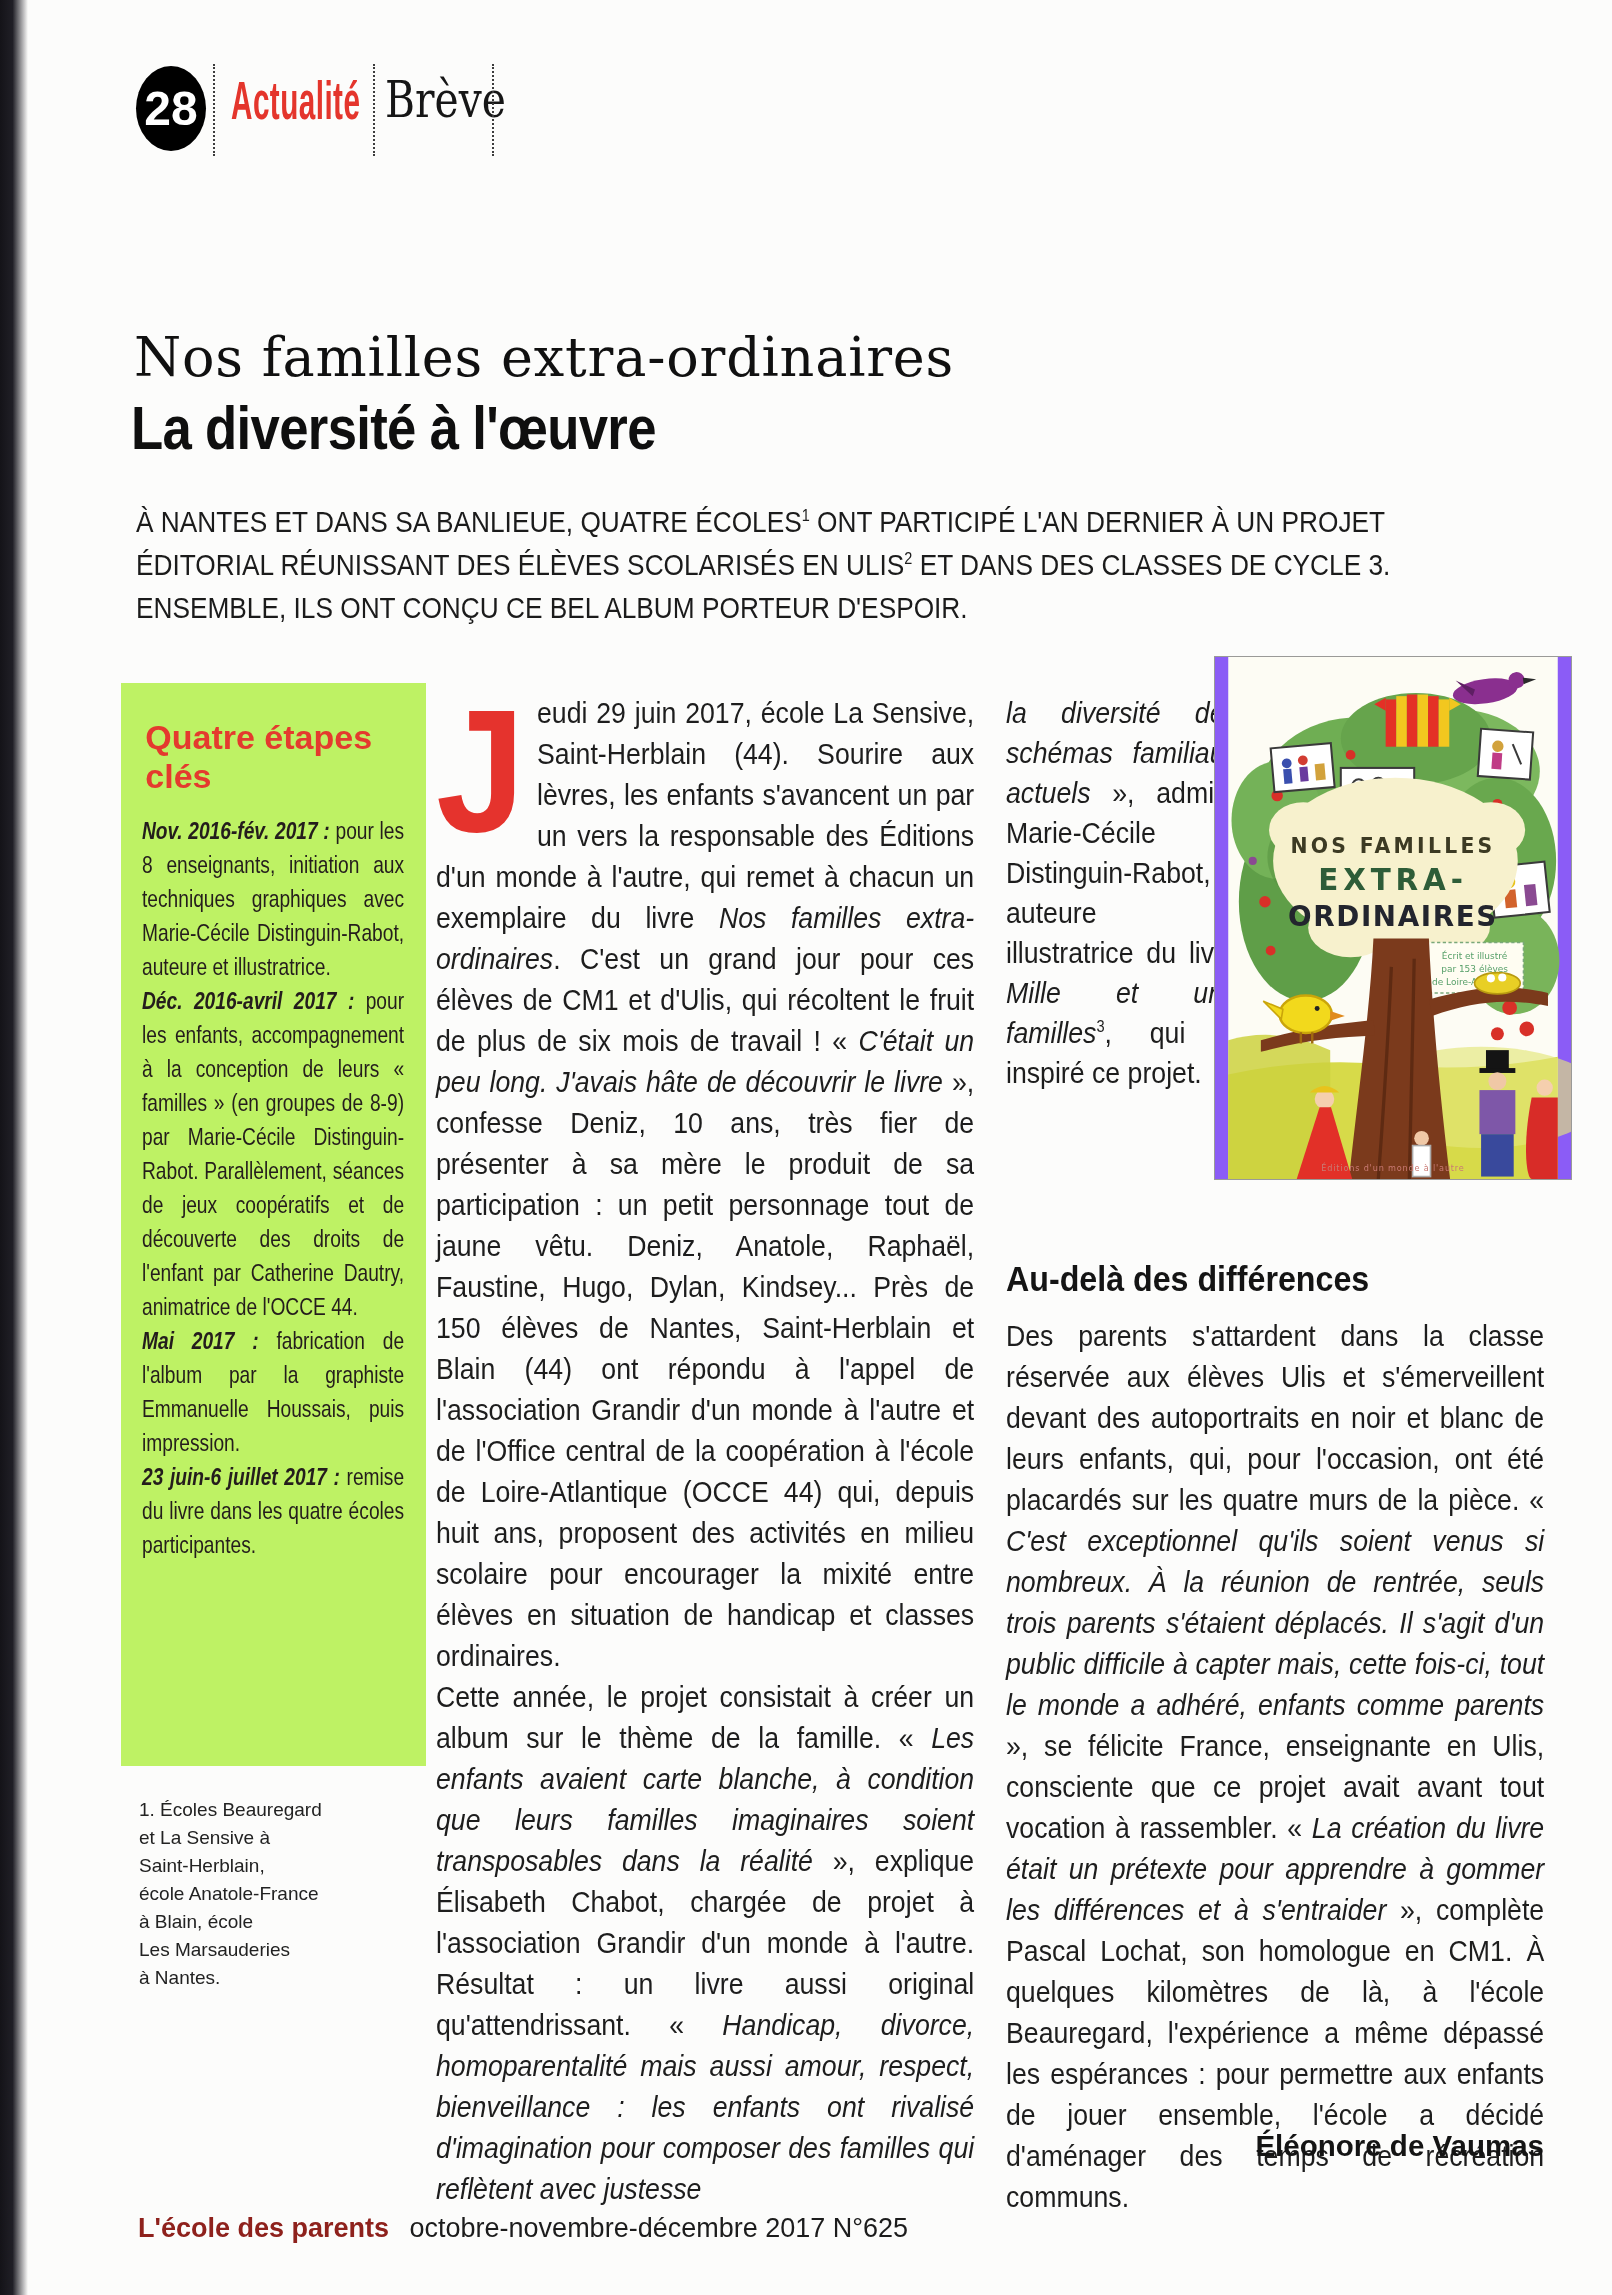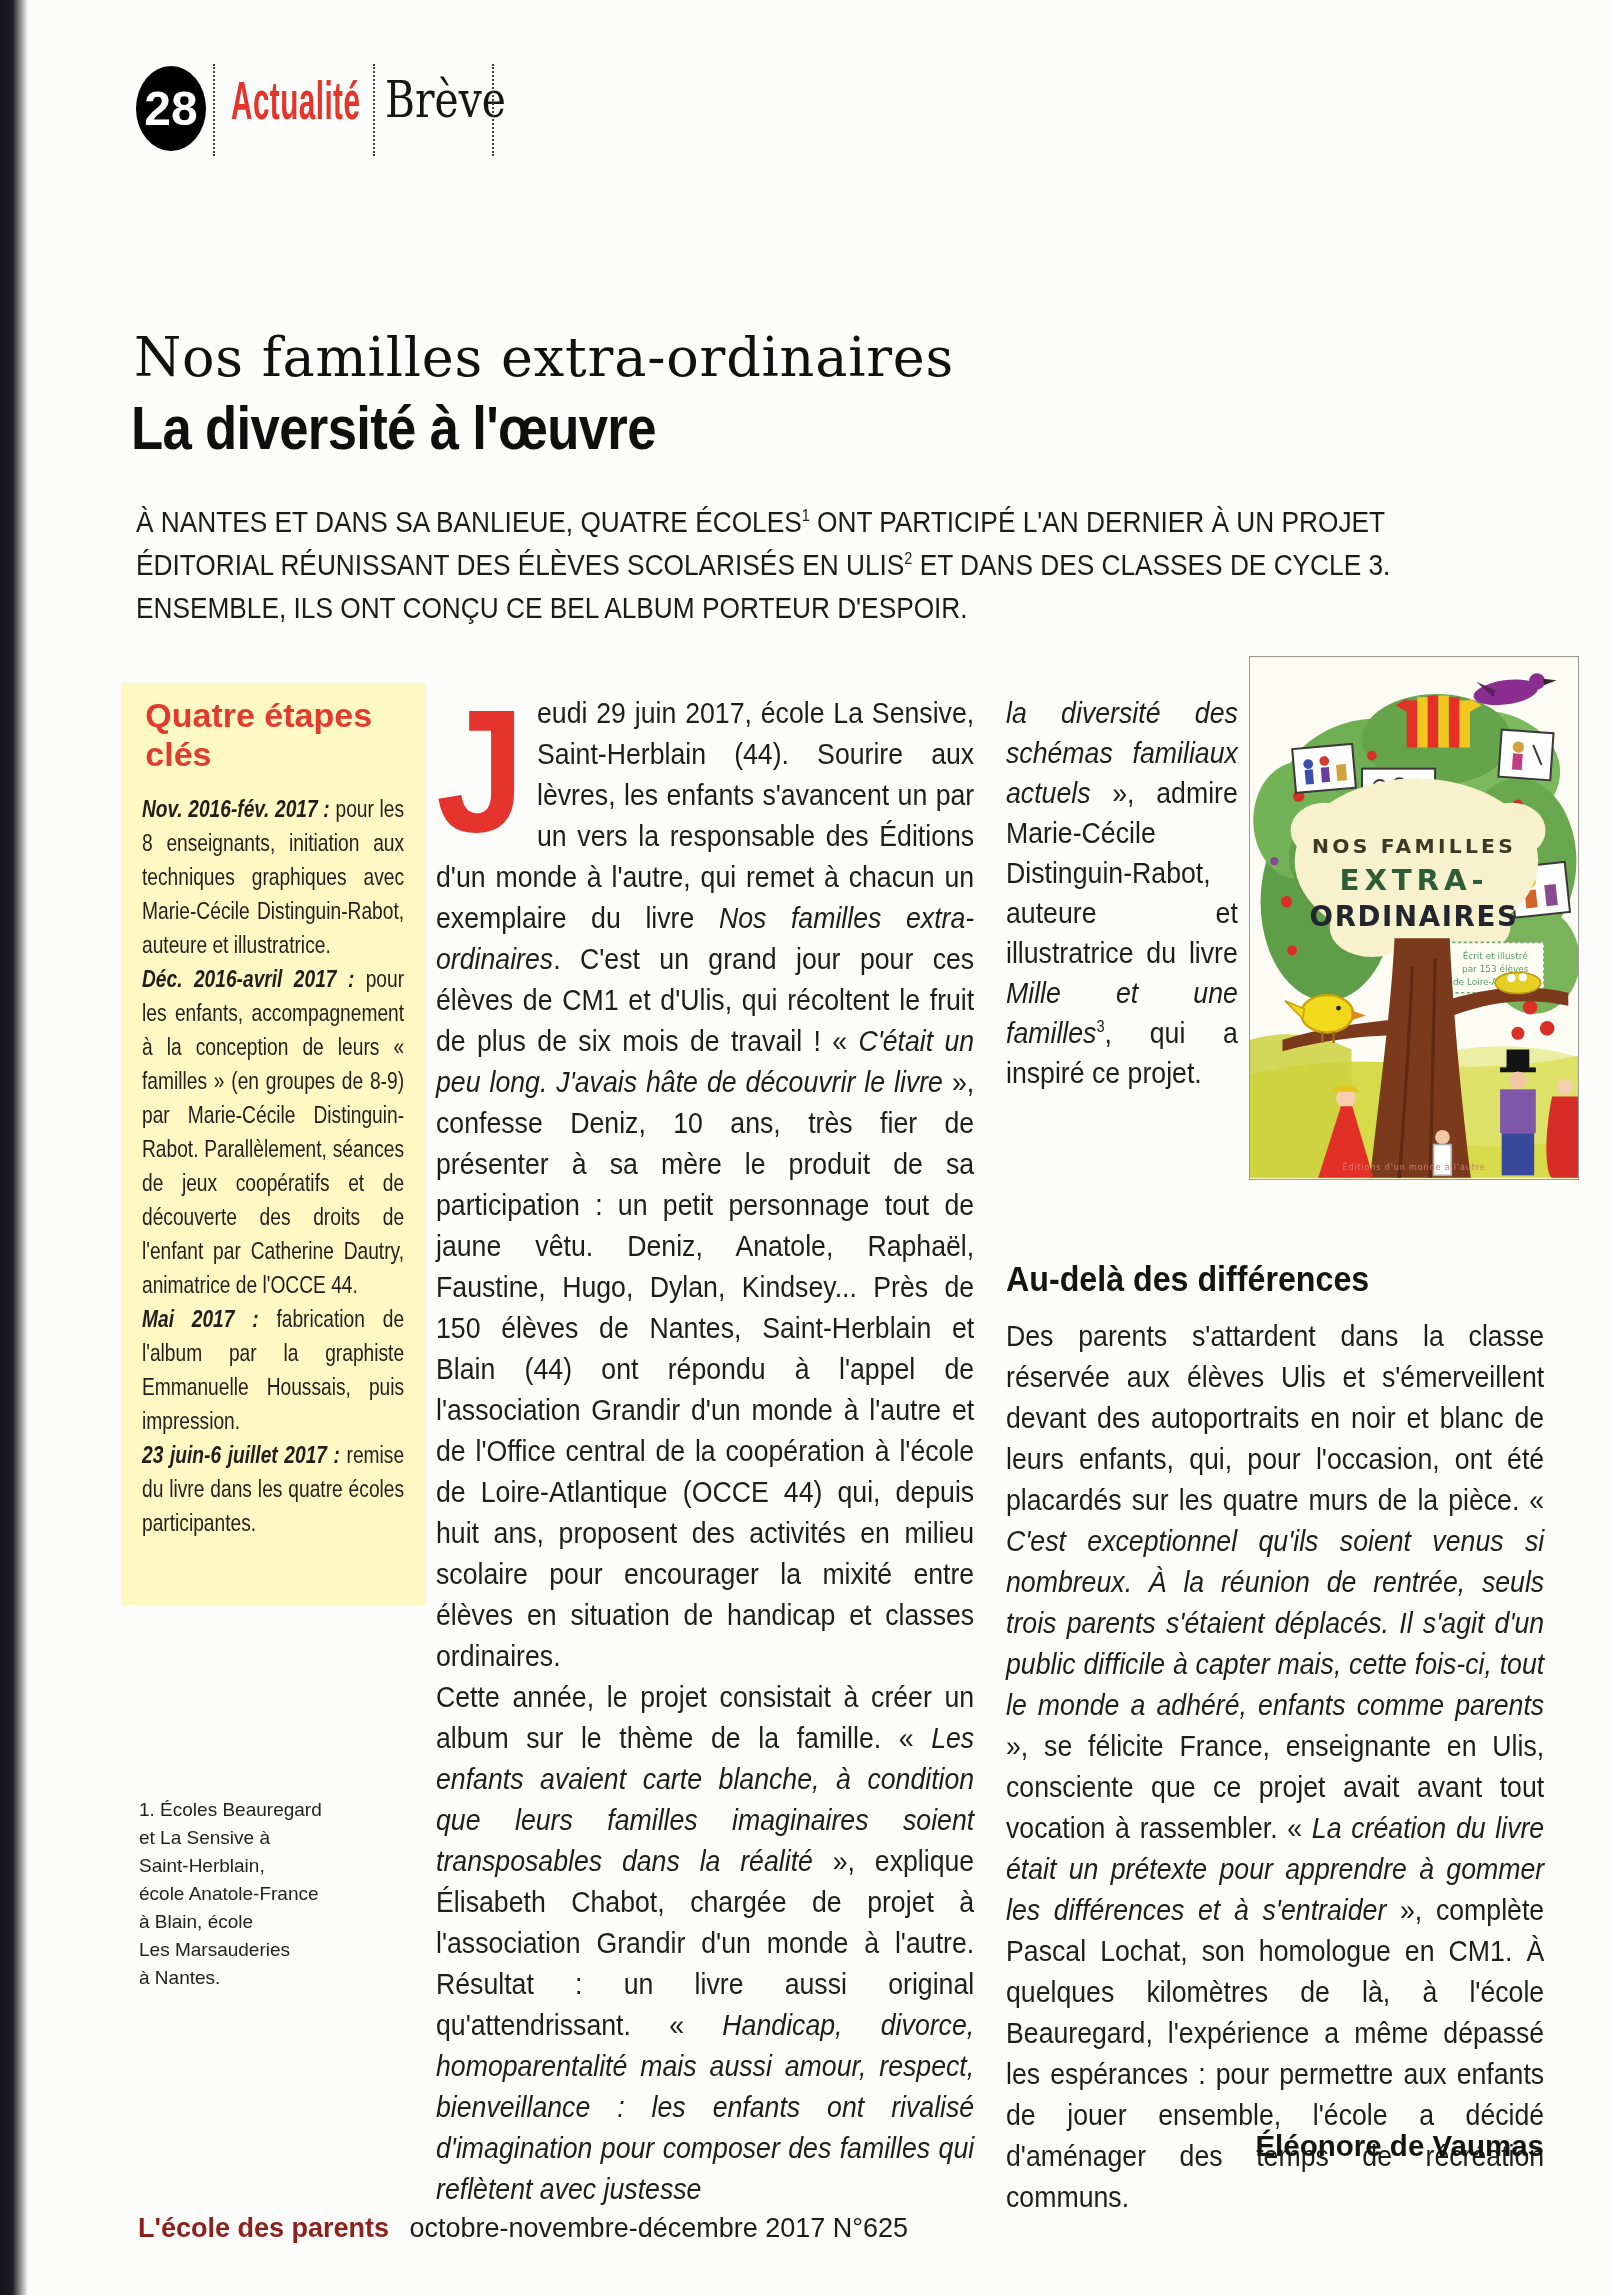--- a/index.html
+++ b/index.html
@@ -24,22 +24,22 @@
 
   
   .kicker{left:134px;top:326px;font-family:"DejaVu Serif",serif;font-size:54px;
     color:#101010;white-space:nowrap;letter-spacing:0.8px;}
   .page-title{left:131px;top:392px;font-size:62px;font-weight:800;color:#0f0f0f;
     transform:scaleX(.85);transform-origin:0 0;white-space:nowrap;letter-spacing:-0.8px;}
   .standfirst{left:136px;top:500px;width:1573px;font-size:30px;line-height:43px;
     color:#1b1b1b;transform:scaleX(.875);transform-origin:0 0;}
 
   
-  .sidebar{left:121px;top:683px;width:305px;height:922px;background:#fef9c3;
-    padding:13px 21px;box-sizing:border-box;}
+  .sidebar{left:121px;top:683px;width:305px;height:1083px;background:#bef264;
+    padding:35px 21px;box-sizing:border-box;}
   .sidebar-heading{font-size:34px;font-weight:800;color:#e43a2e;margin:0 0 18px 3.3px;}
   .sidebar-body{width:336px;transform:scaleX(.78);transform-origin:0 0;
     font-size:24.6px;line-height:34px;text-align:justify;color:#241d1c;}
   .sidebar-body p{margin:0;}
 
   
   .col{font-size:29px;line-height:41px;text-align:justify;color:#1d1d1d;
     transform:scaleX(.92);transform-origin:0 0;}
   .col p{margin:0;}
   .col1{left:436px;top:693px;width:585px;}
@@ -60,22 +60,22 @@
   
   .footnotes{left:139px;top:1796px;width:311px;font-size:19px;line-height:28px;color:#222;}
   .footnotes p{margin:0 0 14.8px 0;}
 
   
   .footer{left:138px;top:2213px;font-size:27px;white-space:nowrap;}
   .footer-mag{font-weight:700;color:#8e211c;}
   .footer-issue{color:#1c1c1c;margin-left:13px;}
 
   
-  .cover{left:1249px;top:656px;width:330px;height:524px;border:1.6px solid #9a9a98;
-    box-sizing:border-box;background:#fef9c3;}
+  .cover{left:1214px;top:656px;width:358px;height:524px;border:1.6px solid #9a9a98;
+    box-sizing:border-box;background:#8b5cf6;}
   .cover svg{display:block;width:100%;height:100%;}
 </style>
 </head>
 <body>
 
 <div class="page">
   <div class="abs scan-left"></div>
 
   <div class="abs pagenum">
     <span>28</span>

